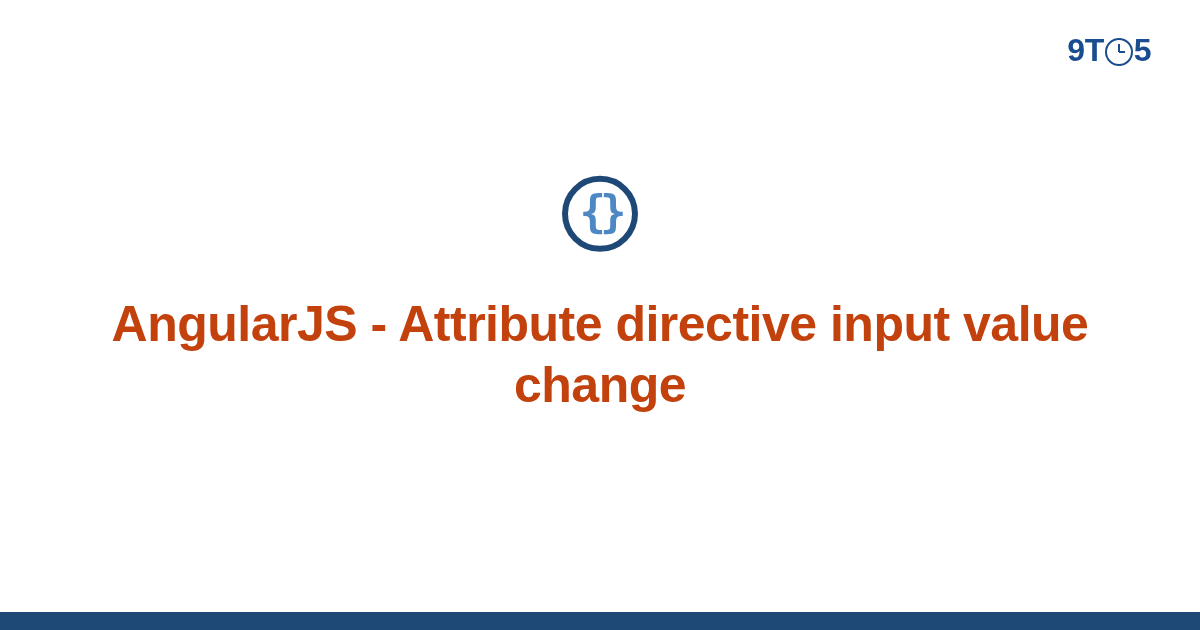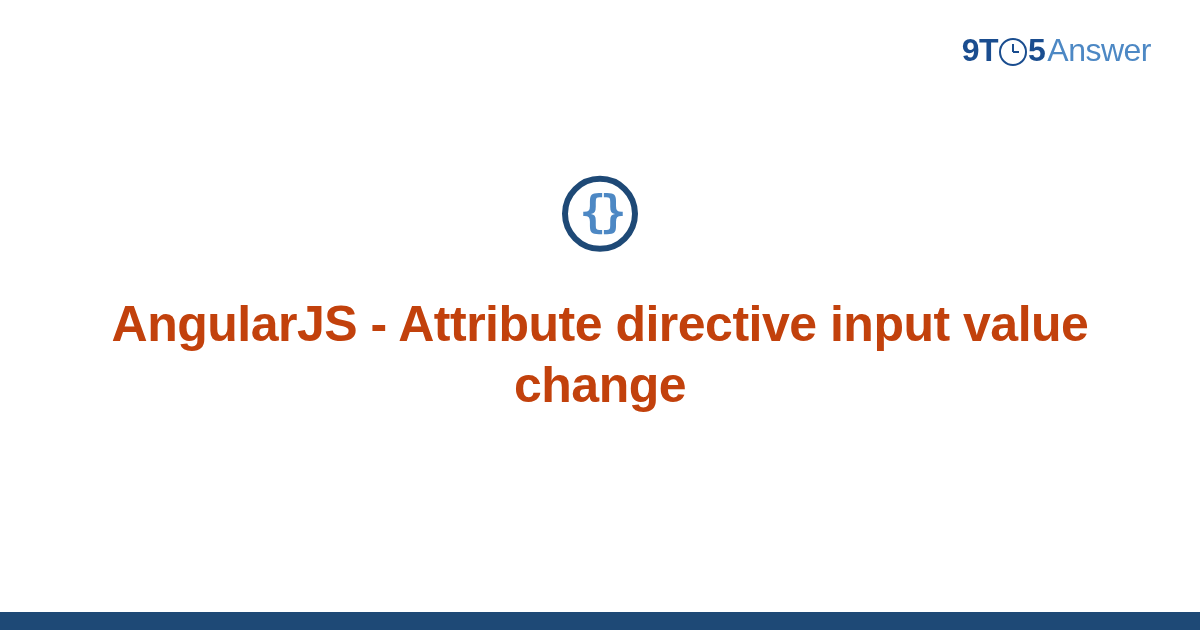--- a/index.html
+++ b/index.html
@@ -113,21 +113,20 @@
       background: #1e4976;
     }
   </style>
 </head>
 <body>
 
 <div class="logo">
   <span class="nine">9T</span>
   <span class="clock-icon"></span>
   <span class="five">5</span>
-  <span class="answer">Answer</span>
 </div>
 
 <div class="center-content">
   <div class="code-icon">
     <span class="braces">{}</span>
   </div>
   <h1 class="title">AngularJS - Attribute directive input value change</h1>
 </div>
 
 <div class="bottom-bar"></div>

